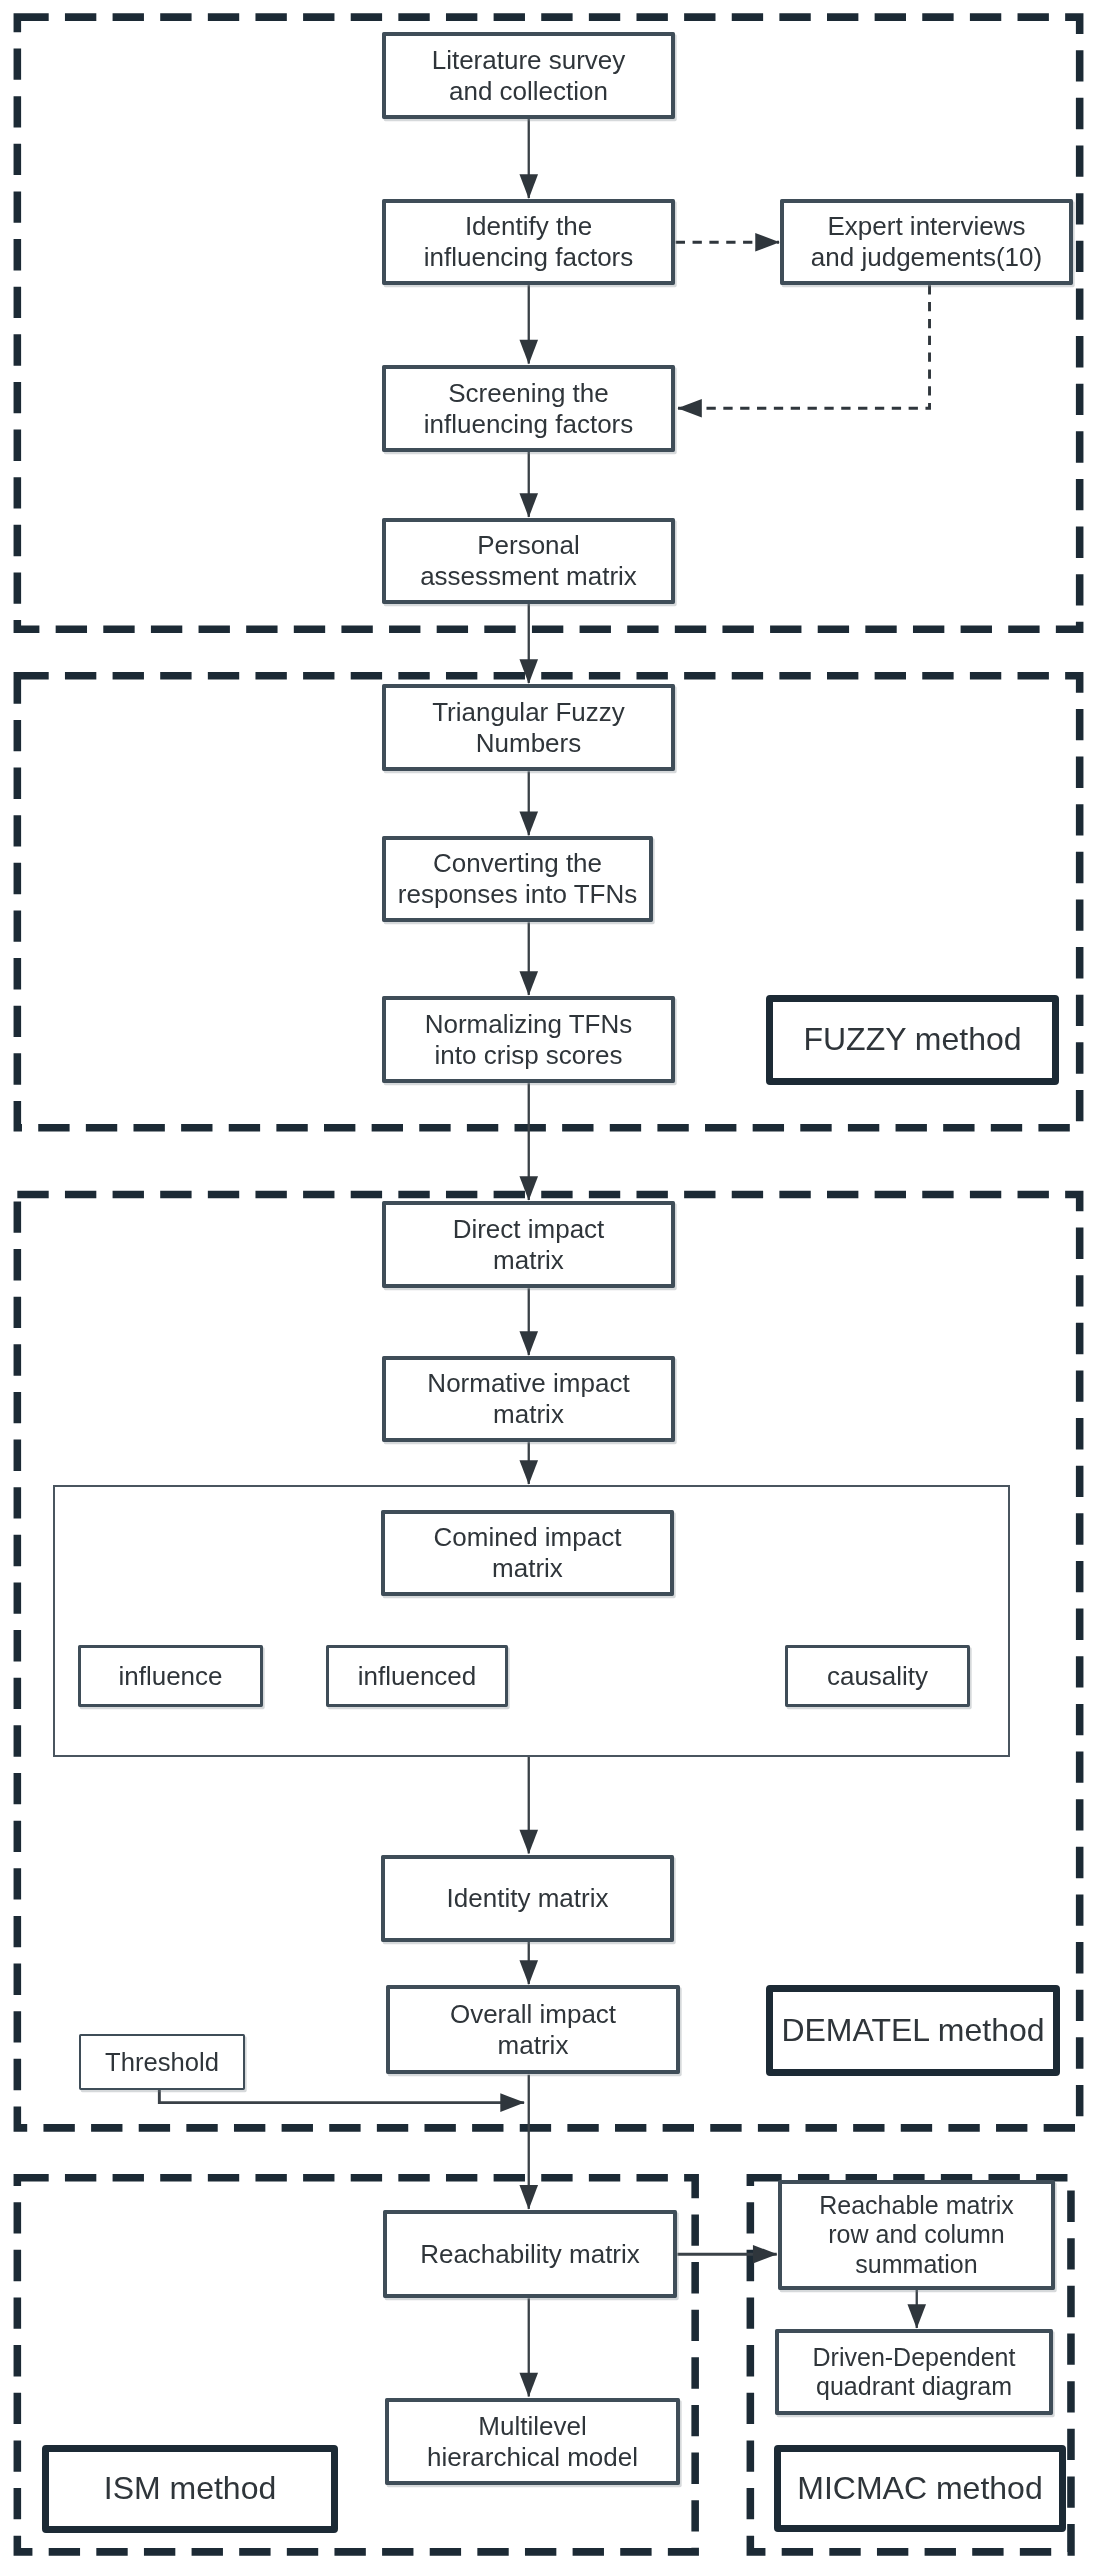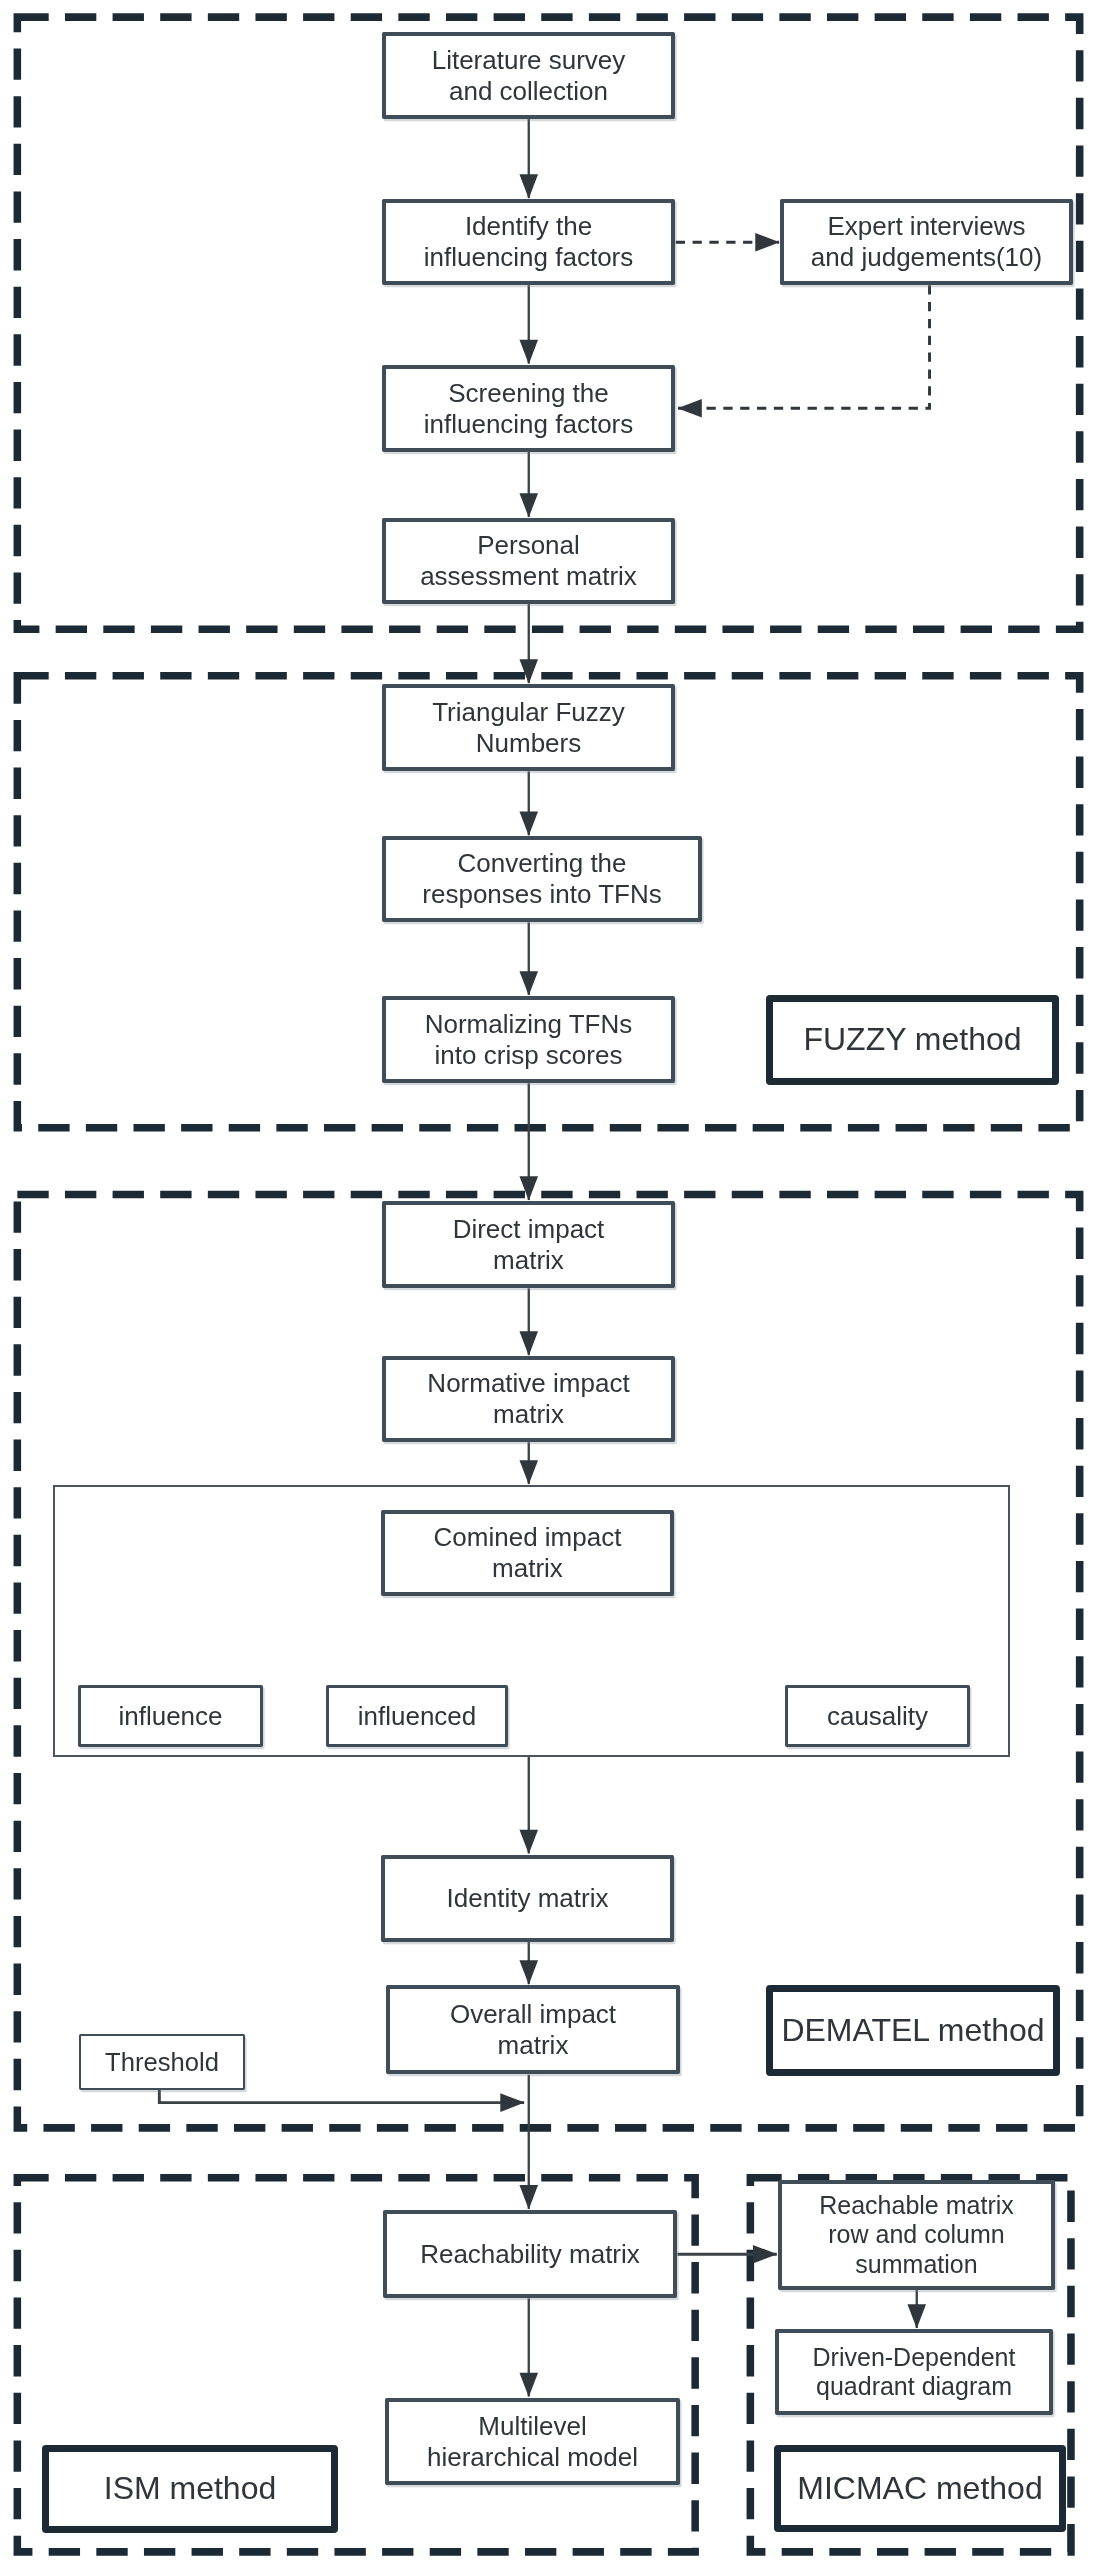--- a/index.html
+++ b/index.html
@@ -25,21 +25,21 @@
     padding:2.3px 4.6px;
   }
   .box.method{
     border:7px solid var(--method-border);
     font-size:32px;box-shadow:none;border-radius:4px;
   }
   .box.group{
     border:2.3px solid #4a555f;box-shadow:none;border-radius:0;
     background:#fff;
   }
-  .box.small{border-width:3.5px;font-size:26px;margin-top:40px;}
+  .box.small{border-width:3.5px;font-size:26px;}
   .box.thin{border-width:2.9px;font-size:25.6px;}
   .fs43{font-size:25px;}
 </style>
 </head>
 <body>
 
 <div class="canvas">
 
   <svg class="wires" width="1097" height="2576" viewBox="0 0 1888 4435">
     <defs>
@@ -81,21 +81,21 @@
 influencing factors</div>
   <div class="box" style="left:780px;top:199px;width:293px;height:86px">Expert interviews
 and judgements(10)</div>
   <div class="box" style="left:382px;top:365px;width:293px;height:87px">Screening the
 influencing factors</div>
   <div class="box" style="left:382px;top:518px;width:293px;height:86px">Personal
 assessment matrix</div>
 
   <div class="box" style="left:382px;top:684px;width:293px;height:87px">Triangular Fuzzy
 Numbers</div>
-  <div class="box" style="left:382px;top:836px;width:320px;height:86px">Converting the
+  <div class="box" style="left:382px;top:836px;width:271px;height:86px">Converting the
 responses into TFNs</div>
   <div class="box" style="left:382px;top:996px;width:293px;height:87px">Normalizing TFNs
 into crisp scores</div>
   <div class="box method" style="left:766px;top:995px;width:293px;height:90px">FUZZY method</div>
 
   <div class="box" style="left:382px;top:1201px;width:293px;height:87px">Direct impact
 matrix</div>
   <div class="box" style="left:382px;top:1356px;width:293px;height:86px">Normative impact
 matrix</div>
 

